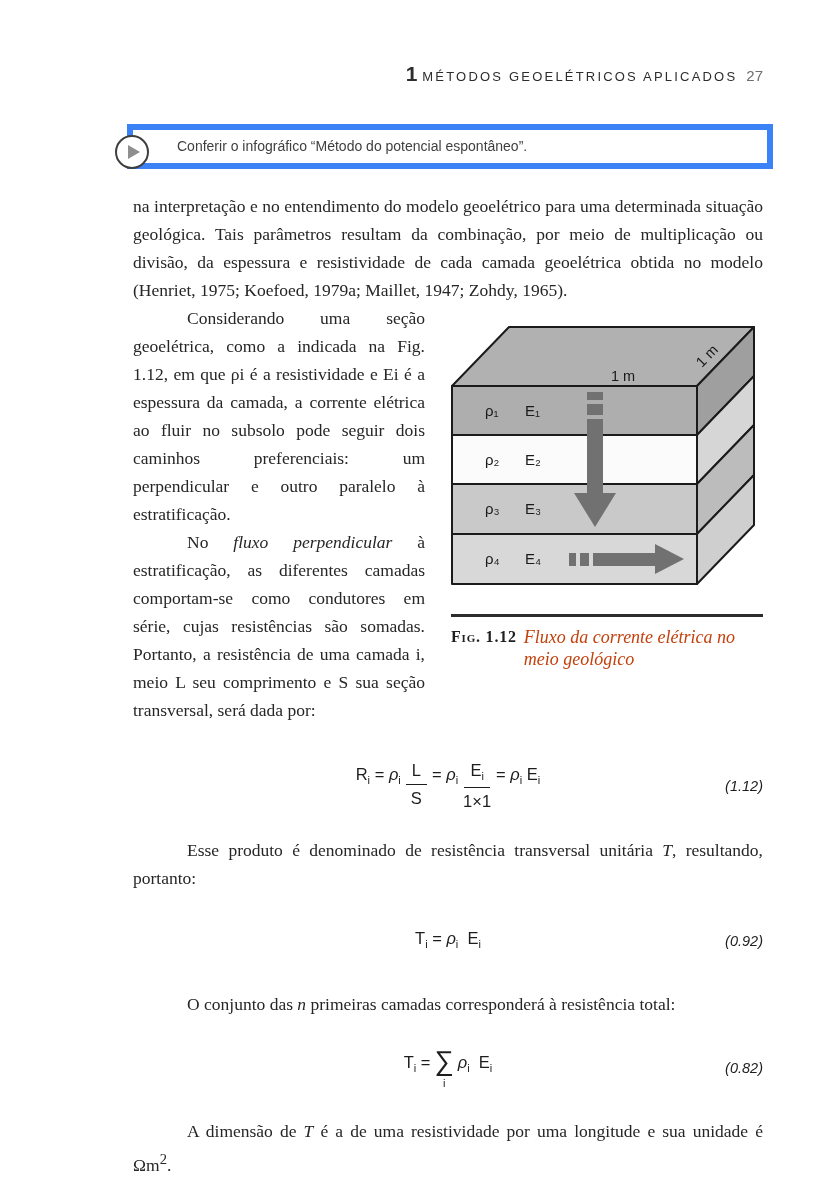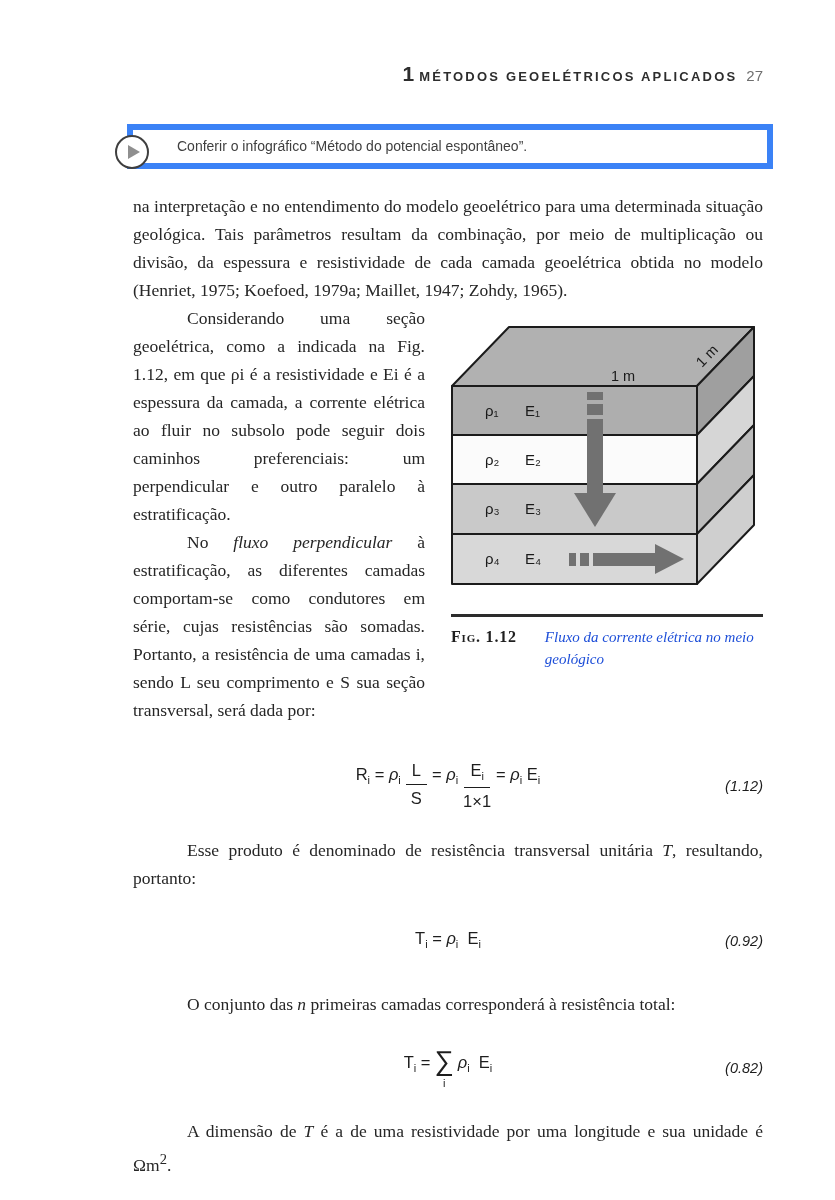--- a/index.html
+++ b/index.html
@@ -8,21 +8,21 @@
     font-family:"Liberation Serif", serif; color:#242424; overflow:hidden;
   }
 
   
   .header {
     position:absolute; top:62px; right:72px;
     display:flex; align-items:baseline;
     font-family:"Liberation Sans", sans-serif;
   }
   .chapter-num { font-size:21px; font-weight:700; color:#2d2d2d; margin-right:5px; }
-  .chapter-title { font-size:13px; font-weight:700; letter-spacing:2.2px; color:#2d2d2d; }
+  .chapter-title { font-size:13px; font-weight:400; letter-spacing:2.2px; color:#2d2d2d; }
   .page-num { font-size:15px; color:#6e6e6e; margin-left:9px; }
 
   
   .callout {
     position:absolute; left:127px; top:124px; width:634px; height:33px;
     border:6px solid #3b82f6; background:#fff; cursor:pointer;
   }
   .callout-text {
     font-family:"Liberation Sans", sans-serif; font-size:14px; color:#3f3f3f;
     line-height:33px; padding-left:44px; white-space:nowrap;
@@ -46,27 +46,27 @@
   .content p { margin:0; }
   .indent { text-indent:54px; }
 
   .columns { display:flex; gap:26px; }
   .left-col  { width:292px; }
   .fig-col   { width:312px; padding-top:18px; text-align:left; }
 
   
   .fig-caption {
     margin-top:16px; border-top:3px solid #2c2c2c; padding-top:9px;
-    display:flex; gap:28px;
+    display:flex; gap:7px;
   }
   .cap-label {
     font-variant:small-caps; font-weight:700; font-size:16px;
     letter-spacing:0.8px; white-space:nowrap; color:#1f1f1f; line-height:22px;
   }
-  .cap-text { font-style:italic; font-size:15px; line-height:22px; color:#1d4ed8; }
+  .cap-text { font-style:italic; font-size:18px; line-height:22px; color:#c2410c; }
   svg text { font-family:"Liberation Sans", sans-serif; fill:#1a1a1a; }
 
   
   .eq-row {
     position:relative; text-align:center;
     font-family:"Liberation Sans", sans-serif; font-size:16.5px; color:#1d1d1d;
   }
   .eq-row.e112 { margin:36px 0 24px; }
   .eq-row.e113 { margin:32px 0 32px; }
   .eq-row.e114 { margin:30px 0 28px; }
@@ -102,21 +102,21 @@
     <div class="callout-text">Conferir o infográfico “Método do potencial espontâneo”.</div>
   </div>
 
   <div class="content">
 
     <p><span>na interpretação e no entendimento do modelo geoelétrico para uma determinada situação geológica. Tais parâmetros resultam da combinação, por meio de multiplicação ou divisão, da espessura e resistividade de cada camada geoelétrica obtida no modelo (Henriet, 1975; Koefoed, 1979a; Maillet, 1947; Zohdy, 1965).</span></p>
 
     <div class="columns">
       <div class="left-col">
         <p class="indent"><span>Considerando uma seção geoelétrica, como a indicada na Fig. 1.12, em que ρi é a resistividade e Ei é a espessura da camada, a corrente elétrica ao fluir no subsolo pode seguir dois caminhos prefe­renciais: um perpendicular e outro paralelo à estratificação.</span></p>
-        <p class="indent"><span>No </span><i>fluxo perpendicular</i><span> à estratificação, as diferentes cama­das comportam-se como condutores em série, cujas resistências são somadas. Portanto, a resistência de uma camadas i, sendo L seu compri­mento e S sua seção transversal, será dada por:</span></p>
+        <p class="indent"><span>No </span><i>fluxo perpendicular</i><span> à estratificação, as diferentes cama­das comportam-se como condutores em série, cujas resistências são somadas. Portanto, a resistência de uma camada i, meio L seu compri­mento e S sua seção transversal, será dada por:</span></p>
       </div>
 
       <div class="fig-col">
         <svg width="310" height="268" viewBox="0 0 310 268">
           <g stroke-width="2" stroke-linejoin="round">
 
             <polygon points="1,64 58,5 303,5 246,64" stroke="#1b1b1b" fill="#b1b1b1"></polygon>
 
             <rect x="1" y="64" width="245" height="49" stroke="#1b1b1b" fill="#aeaeae"></rect>
             <rect x="1" y="113" width="245" height="49" stroke="#1b1b1b" fill="#fbfbfb"></rect>

